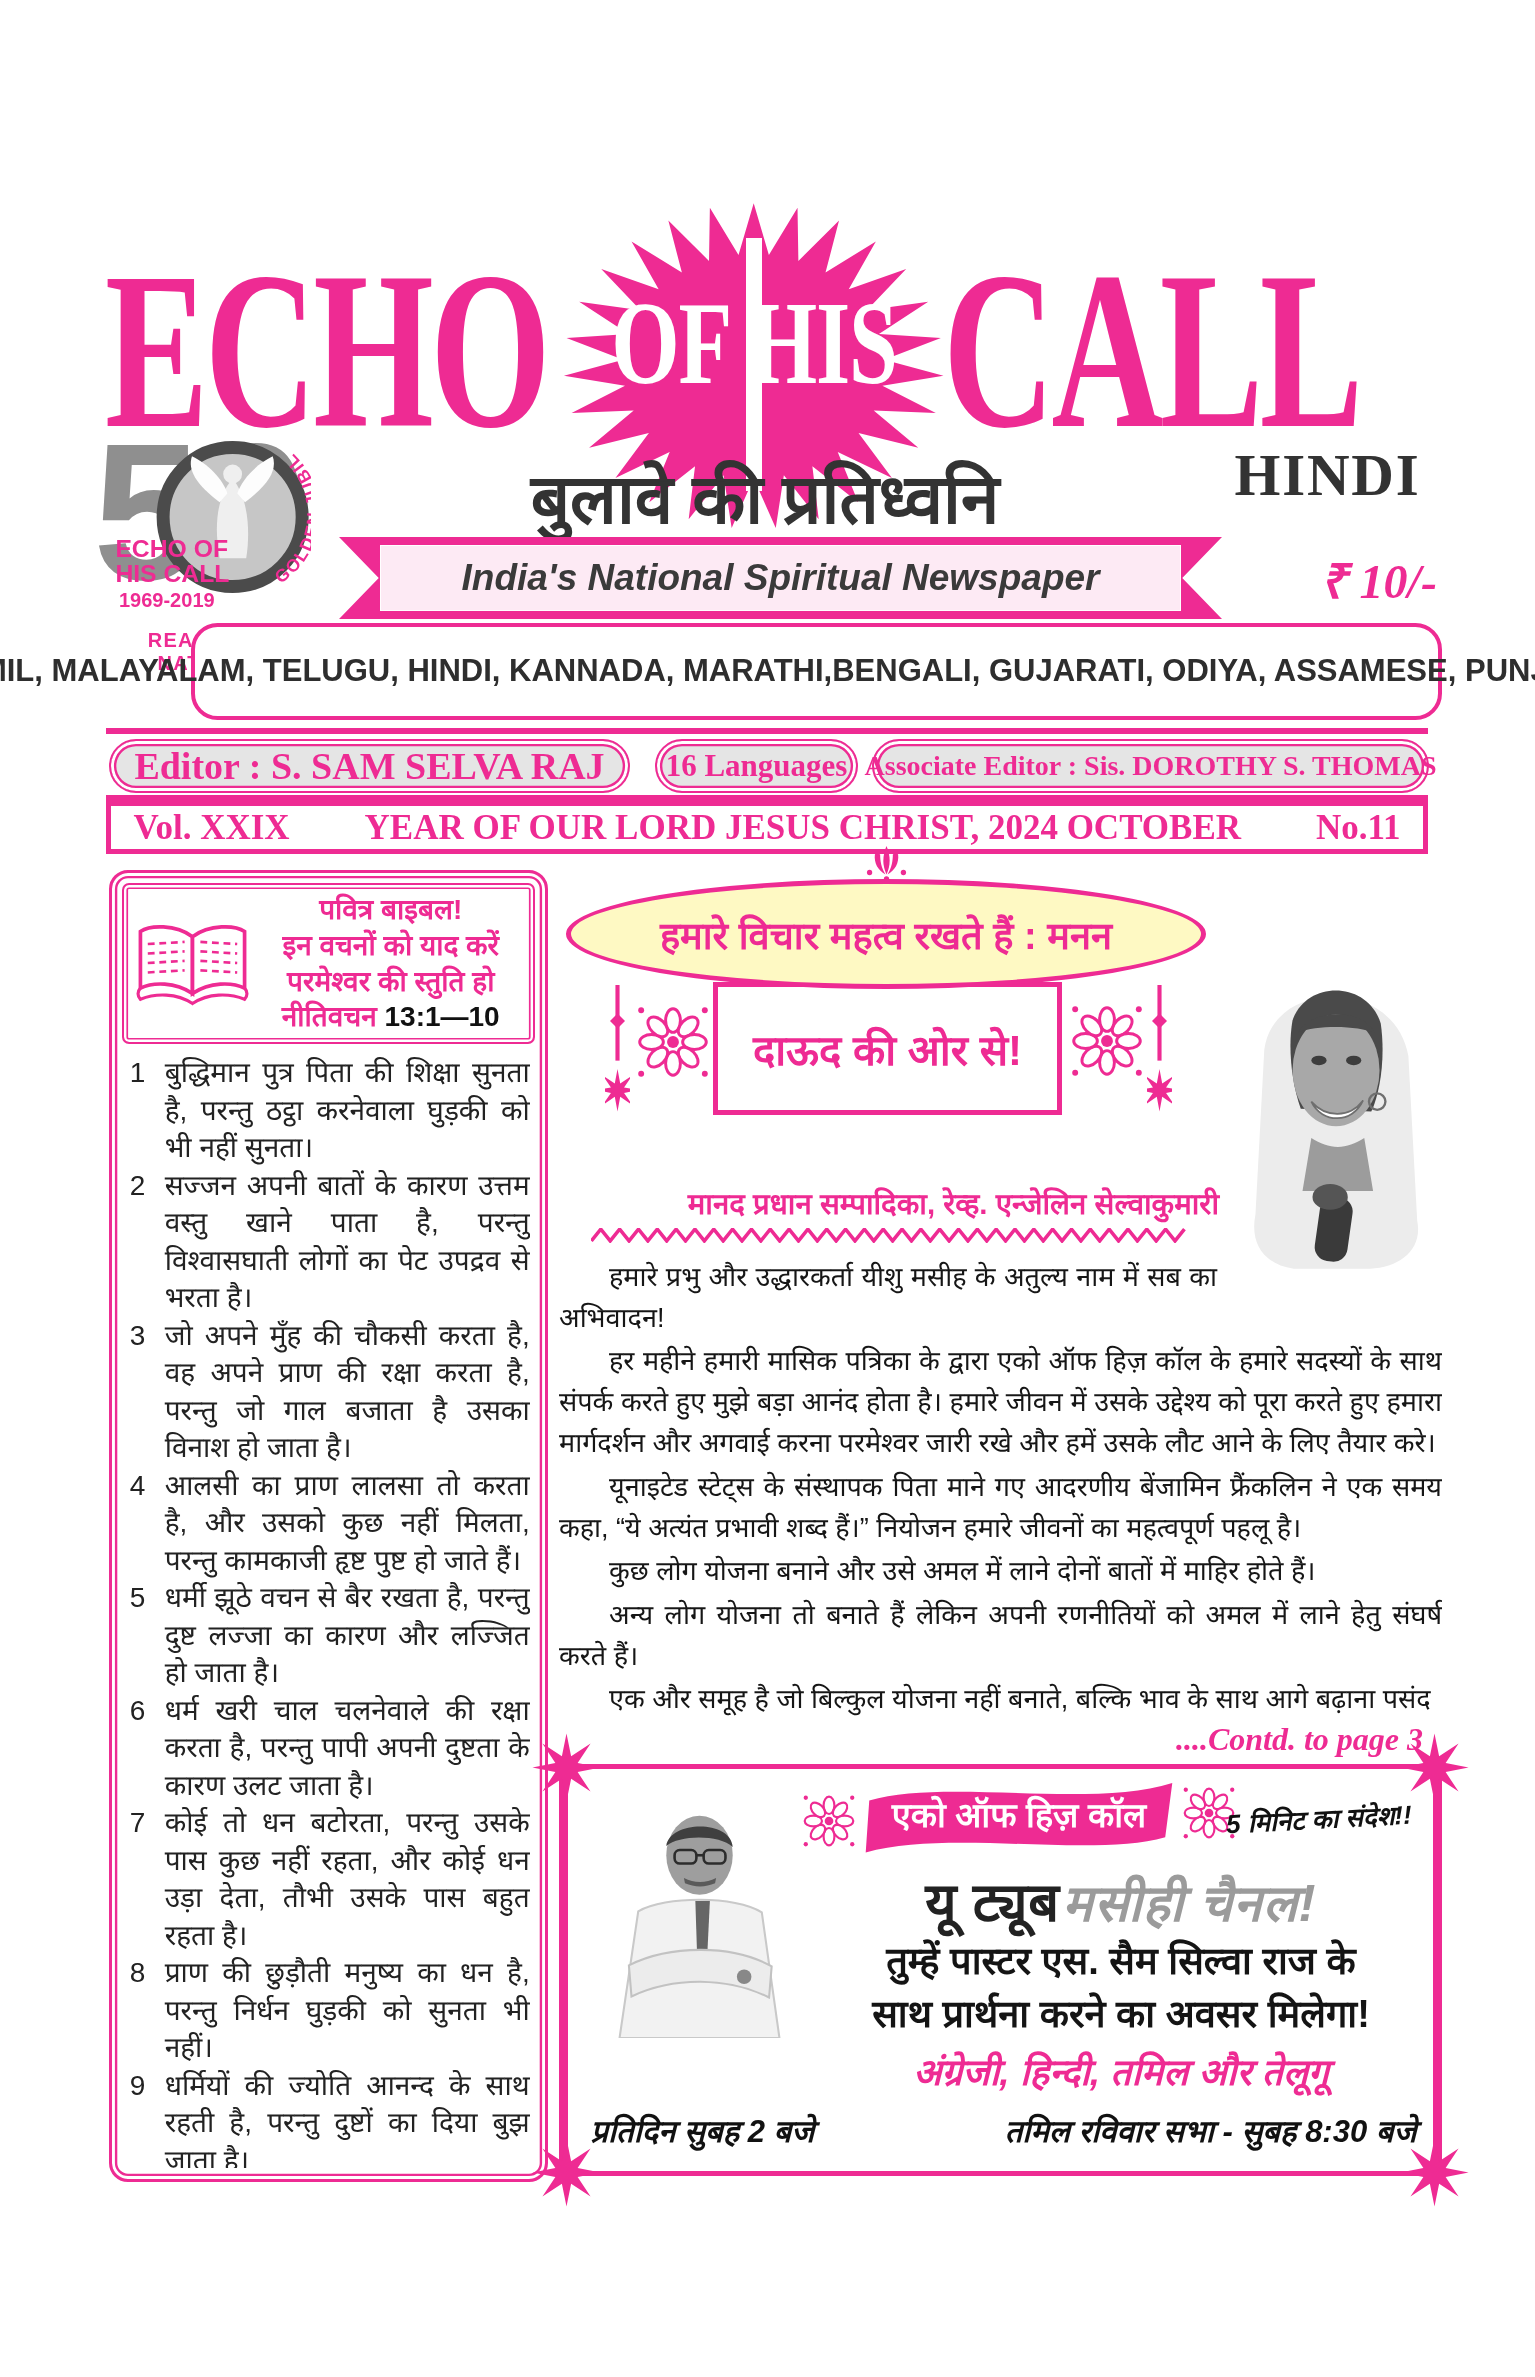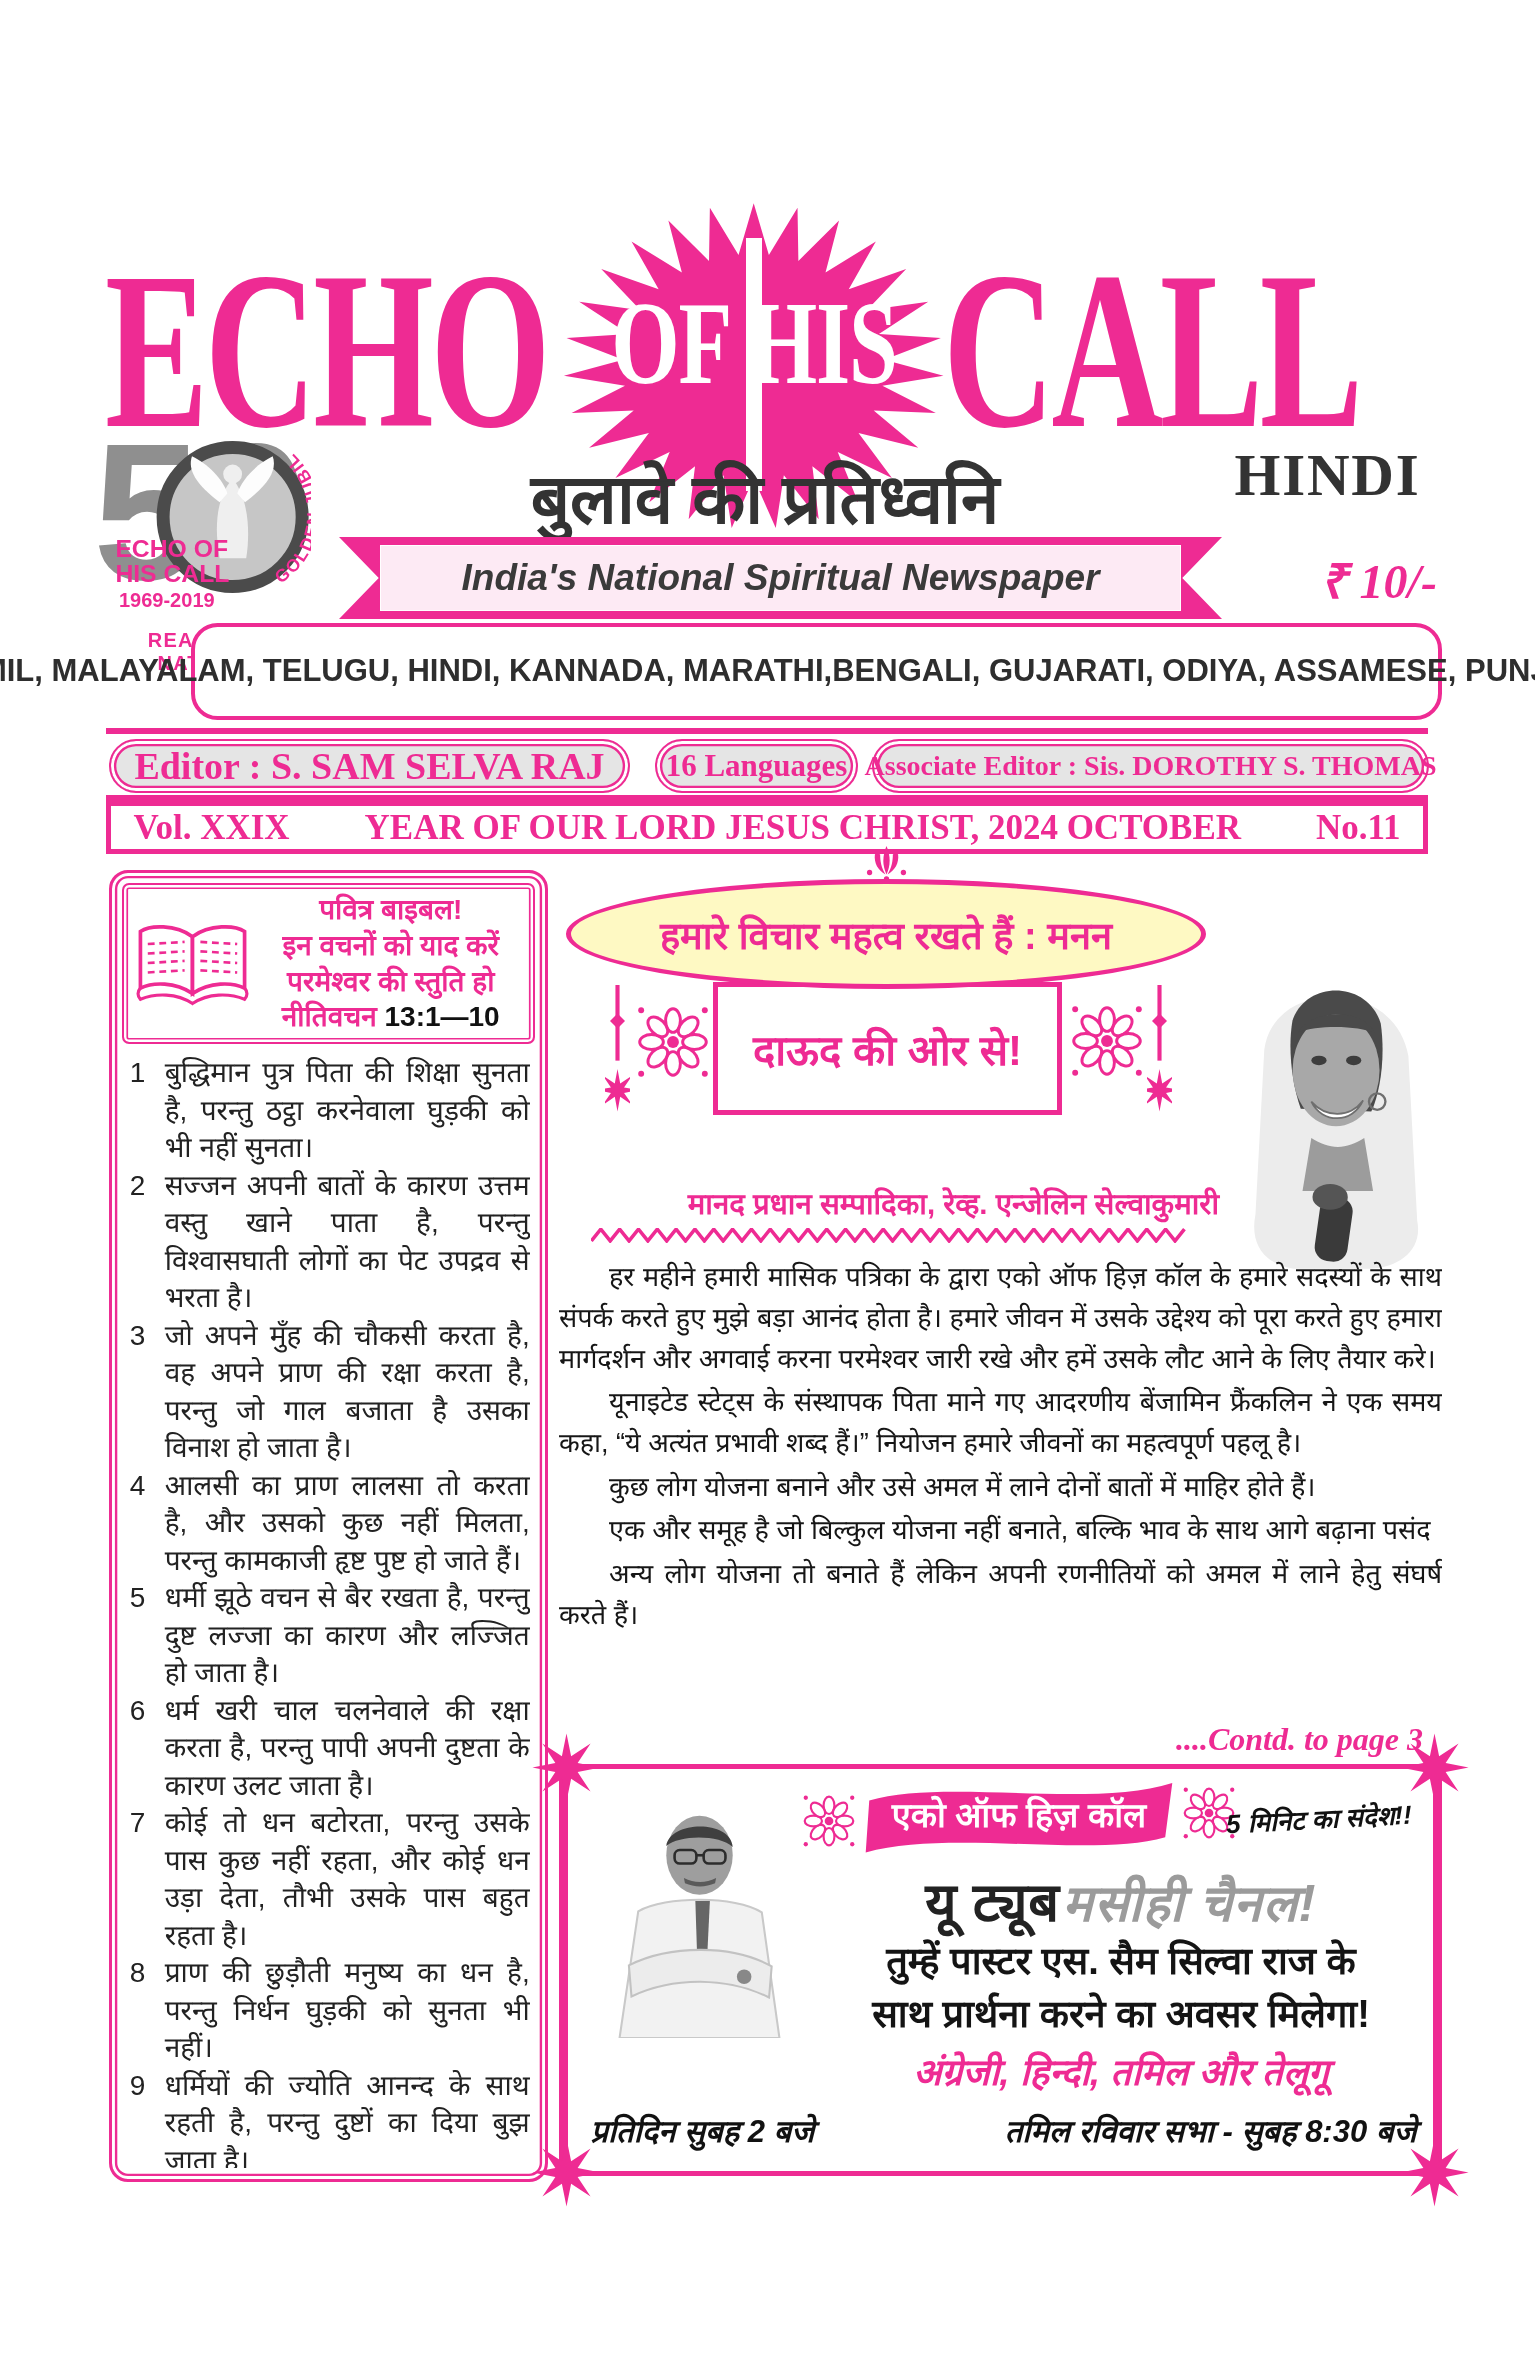--- a/index.html
+++ b/index.html
@@ -332,25 +332,26 @@
       <rect x="160" y="430" width="56" height="110" rx="24" fill="#3a3a3a" transform="rotate(8 188 485)"></rect>
       <ellipse cx="182" cy="430" rx="30" ry="22" fill="#555"></ellipse>
     </svg>
 
     <div class="byline">मानद प्रधान सम्पादिका, रेव्ह. एन्जेलिन सेल्वाकुमारी</div>
     <svg class="zigzag" viewBox="0 0 1010 26">
       <polyline fill="none" stroke="currentColor" stroke-width="6" points="0,22 16,2 32,22 48,2 64,22 80,2 96,22 112,2 128,22 144,2 160,22 176,2 192,22 208,2 224,22 240,2 256,22 272,2 288,22 304,2 320,22 336,2 352,22 368,2 384,22 400,2 416,22 432,2 448,22 464,2 480,22 496,2 512,22 528,2 544,22 560,2 576,22 592,2 608,22 624,2 640,22 656,2 672,22 688,2 704,22 720,2 736,22 752,2 768,22 784,2 800,22 816,2 832,22 848,2 864,22 880,2 896,22 912,2 928,22 944,2 960,22 976,2 992,22 1008,2"></polyline>
     </svg>
 
     <div class="body-text">
+      <p class="narrow">हमारे प्रभु और उद्धारकर्ता यीशु मसीह के अतुल्य नाम में सब का अभिवादन!</p>
       <p>हर महीने हमारी मासिक पत्रिका के द्वारा एको ऑफ हिज़ कॉल के हमारे सदस्यों के साथ संपर्क करते हुए मुझे बड़ा आनंद होता है। हमारे जीवन में उसके उद्देश्य को पूरा करते हुए हमारा मार्गदर्शन और अगवाई करना परमेश्वर जारी रखे और हमें उसके लौट आने के लिए तैयार करे।</p>
       <p>यूनाइटेड स्टेट्स के संस्थापक पिता माने गए आदरणीय बेंजामिन फ्रैंकलिन ने एक समय कहा, “ये अत्यंत प्रभावी शब्द हैं।” नियोजन हमारे जीवनों का महत्वपूर्ण पहलू है।</p>
       <p>कुछ लोग योजना बनाने और उसे अमल में लाने दोनों बातों में माहिर होते हैं।</p>
+      <p>अन्य लोग योजना तो बनाते हैं लेकिन अपनी रणनीतियों को अमल में लाने हेतु संघर्ष करते हैं।</p>
       <p>एक और समूह है जो बिल्कुल योजना नहीं बनाते, बल्कि भाव के साथ आगे बढ़ाना पसंद</p>
-      <p>अन्य लोग योजना तो बनाते हैं लेकिन अपनी रणनीतियों को अमल में लाने हेतु संघर्ष करते हैं।</p>
     </div>
     <div class="contd">....Contd. to page 3</div>
   </div>
 
   <div class="ad">
     <svg class="ad-star st-tl" viewBox="0 0 100 100">
         <use href="#sym-star8"></use>
       </svg>
     <svg class="ad-star st-tr" viewBox="0 0 100 100">
         <use href="#sym-star8"></use>

